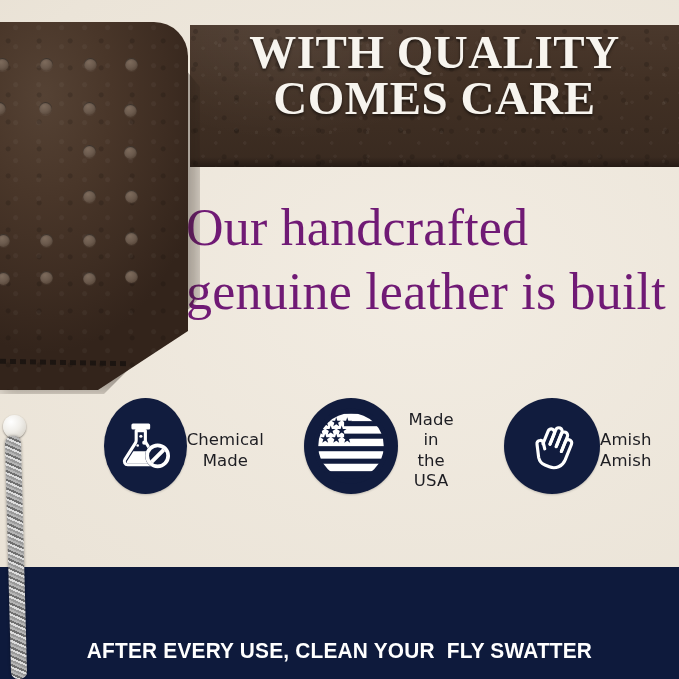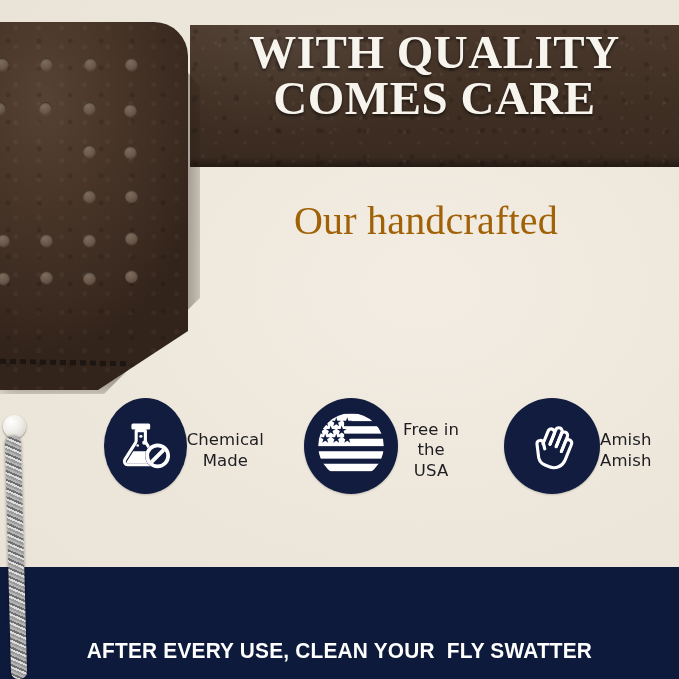--- a/index.html
+++ b/index.html
@@ -49,24 +49,24 @@
     font-weight:700;color:#f7f4ee;
     font-size:47px;line-height:0.98;letter-spacing:.5px;
     text-shadow:0 2px 3px rgba(0,0,0,.55);
     z-index:3;
   }
   .header-text .l2{display:block;}
 
   
   .headline{
     position:absolute;left:186px;top:196px;width:480px;
-    text-align:center;
+    text-align:left;
     font-family:"Liberation Serif","DejaVu Serif",serif;
-    color:#a16207;
-    font-size:40px;line-height:1.24;letter-spacing:.2px;
+    color:#701a75;
+    font-size:52px;line-height:1.24;letter-spacing:.2px;
     z-index:4;
   }
   .headline span{display:block;}
 
   
   .badges{
     position:absolute;left:104px;top:398px;width:560px;height:150px;
     display:flex;justify-content:space-between;align-items:flex-start;
     z-index:5;
   }
@@ -160,20 +160,21 @@
 
   <div class="header-band">
     <div class="header-text">
       <span class="l1">WITH QUALITY</span>
       <span class="l2">COMES CARE</span>
     </div>
   </div>
 
   <div class="headline">
     <span>Our handcrafted</span>
+    <span>genuine leather is built</span>
   </div>
 
   <div class="badges">
 
     <div class="badge">
       <div class="badge-circle">
         <svg width="60" height="60" viewBox="0 0 64 64">
           <g fill="#ffffff">
             <rect x="17.5" y="8" width="20" height="6.4" rx="1.6"></rect>
             <path d="M22.6 15.6h9.8v10.2c0 1.1.3 2.2.9 3.1l11.2 17.6c1.5 2.4-.2 5.5-3 5.5H13.5c-2.8 0-4.5-3.1-3-5.5l11.2-17.6c.6-.9.9-2 .9-3.1V15.6z" fill="none" stroke="#ffffff" stroke-width="3.3" stroke-linejoin="round"></path>
@@ -238,21 +239,21 @@
                 </g>
               <g transform="translate(25.5,23) scale(.075)">
                   <path d="M50 0 61 34h36l-29 21 11 34-29-21-29 21 11-34-29-21h36z"></path>
                 </g>
             </g>
           </g>
           <circle cx="32" cy="32" r="25.5" fill="none" stroke="#111c3e" stroke-width="3.4"></circle>
         </svg>
       </div>
       <div class="badge-label">
-        <span>Free in</span>
+        <span>Made in</span>
         <span>the USA</span>
       </div>
     </div>
 
     <div class="badge">
       <div class="badge-circle">
         <svg width="56" height="56" viewBox="0 0 64 64">
           <g fill="none" stroke="#ffffff" stroke-width="3.6" stroke-linecap="round" stroke-linejoin="round" transform="rotate(22 32 32)">
             <path d="M21.5 33.5V17.8c0-2.1 1.7-3.8 3.8-3.8s3.8 1.7 3.8 3.8v13.4"></path>
             <path d="M29.1 30.5V13.3c0-2.1 1.7-3.8 3.8-3.8s3.8 1.7 3.8 3.8v17.2"></path>

